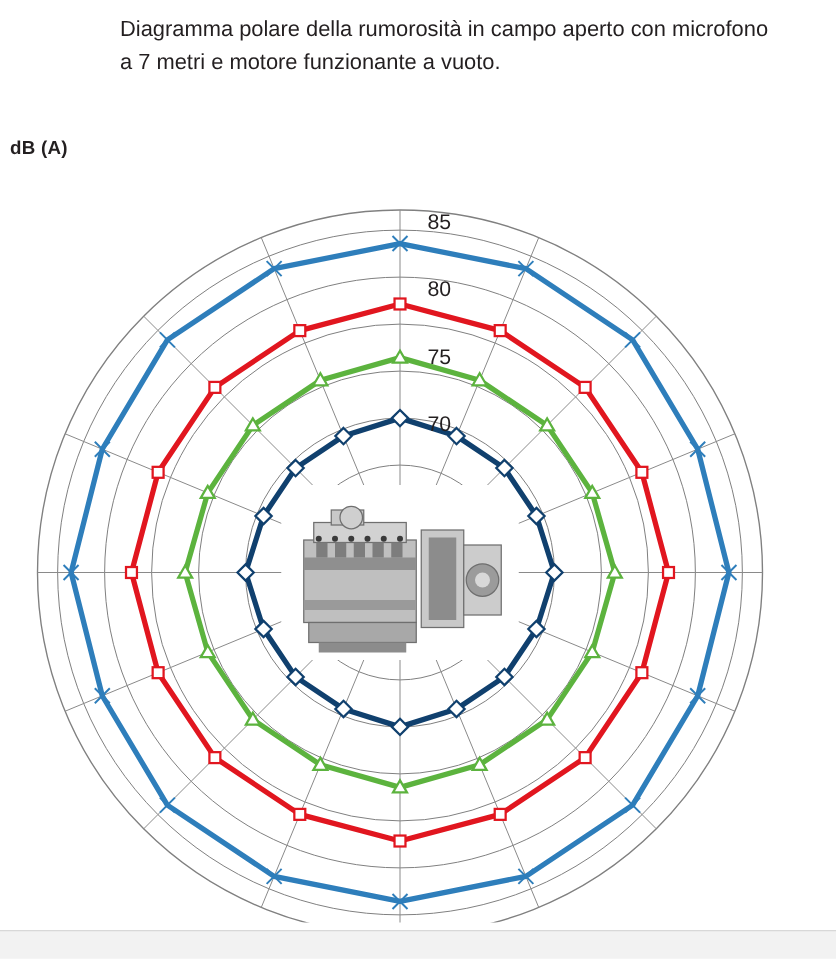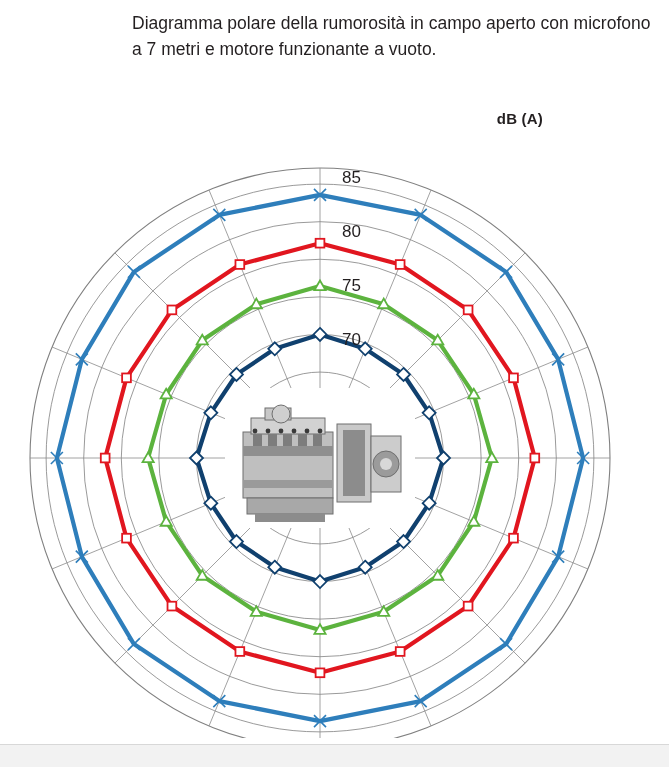--- a/index.html
+++ b/index.html
@@ -15,32 +15,32 @@
     overflow: hidden;
   }
   #caption {
     position: absolute;
     left: 96px;
     top: 10px;
     width: 520px;
     font-size: 17.5px;
     line-height: 1.5;
     color: #231f20;
-    margin-left: 36px;
   }
   #chart-title {
     position: absolute;
     left: 0;
     top: 110px;
     width: 543px;
-    text-align: right;
+    text-align: left;
     font-size: 15px;
     font-weight: bold;
     color: #231f20;
     letter-spacing: 0.2px;
+    padding-left: 28px;
   }
   #chart-title .t {
     display: inline-block;
     margin-left: -20px;
   }
   #polar-wrap {
     position: absolute;
     left: 0px;
     top: 128px;
     width: 531px;

